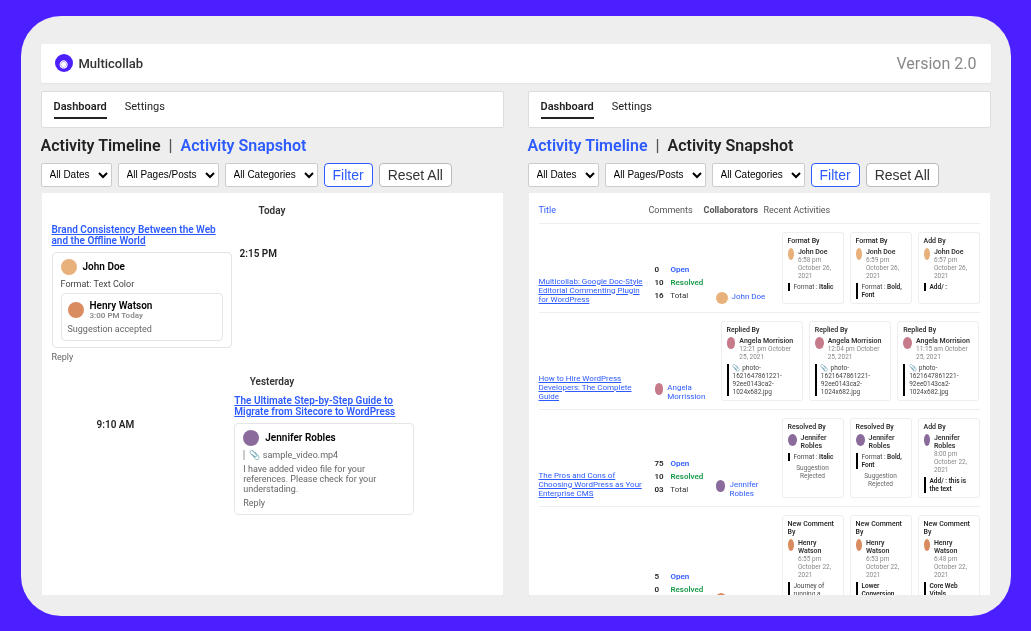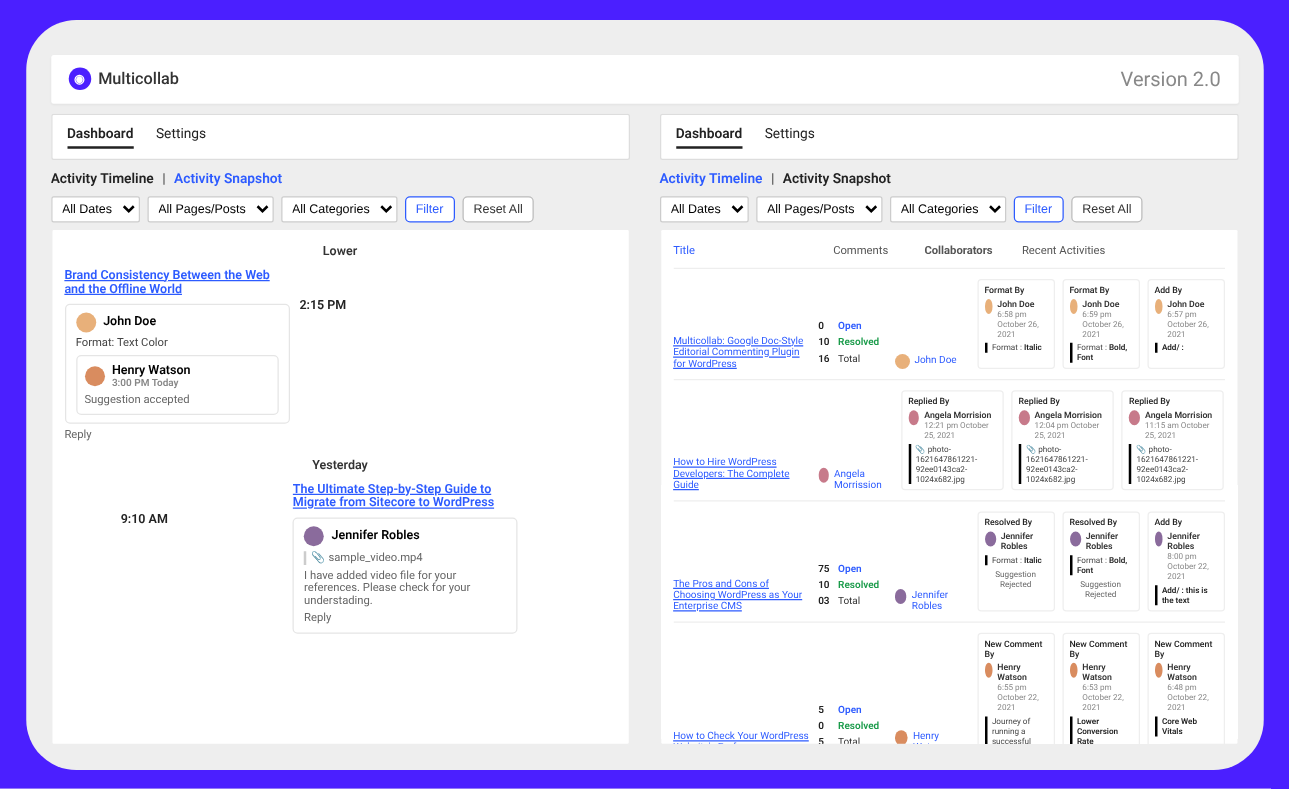--- a/index.html
+++ b/index.html
@@ -8,27 +8,27 @@
 .inner { width: 990px; height: 600px; background: #eeeeee; border-radius: 40px; padding: 28px 20px 20px 20px; display: flex; flex-direction: column; position: relative; }
 .topbar { background: #fff; border-radius: 2px; display: flex; align-items: center; justify-content: space-between; padding: 10px 14px; box-shadow: 0 1px 2px rgba(0,0,0,0.05); margin-bottom: 8px; }
 .brand { display: flex; align-items: center; gap: 6px; font-size: 13px; color: #333; font-weight: 500; }
 .logo { width: 18px; height: 18px; background: #4b1fff; border-radius: 50%; display: flex; align-items: center; justify-content: center; color: #fff; font-size: 10px; font-weight: bold; }
 .version { color: #888; font-size: 16px; }
 .panels { display: flex; gap: 24px; flex: 1; overflow: hidden; }
 .panel { flex: 1; display: flex; flex-direction: column; }
 .tabs { background: #fff; border: 1px solid #ddd; border-radius: 2px; display: flex; gap: 18px; padding: 8px 12px; font-size: 11px; margin-bottom: 8px; }
 .tab { cursor: pointer; padding-bottom: 4px; color: #222; border-bottom: 2px solid transparent; }
 .tab.active { border-bottom-color: #222; font-weight: 600; }
-.subnav { font-size: 11px; font-weight: 600; margin-bottom: 8px; color: #222; }
+.subnav { font-size: 16px; font-weight: 600; margin-bottom: 8px; color: #222; }
 .subnav a { color: #2d5bff; text-decoration: none; font-weight: 600; }
 .subnav .sep { color: #555; margin: 0 4px; }
 .subnav .plain { color: #222; font-weight: 600; }
 .filters { display: flex; gap: 6px; margin-bottom: 5px; }
 .select { font-size: 10px; border: 1px solid #ccc; border-radius: 2px; padding: 3px 4px; background: #fff; min-width: 60px; }
-.btn { font-size: 10px; border: 1px solid #2d5bff; background: #fff; color: #2d5bff; border-radius: 4px; padding: 3px 8px; cursor: pointer; }
+.btn { font-size: 14px; border: 1px solid #2d5bff; background: #fff; color: #2d5bff; border-radius: 4px; padding: 3px 8px; cursor: pointer; }
 .btn.gray { border-color: #bbb; color: #333; }
 .card { background: #fff; border-radius: 2px; border: 1px solid #eee; flex: 1; overflow: auto; padding: 8px 10px; }
 
 
 .la-title { text-align: center; font-size: 14px; font-weight: 600; margin: 6px 0 8px 0; }
 .day-label { text-align: center; font-size: 10px; font-weight: 600; color: #333; margin: 4px 0 8px 0; }
 .entry-row { display: flex; align-items: flex-start; gap: 8px; margin-bottom: 14px; }
 .entry-box { width: 180px; }
 .post-link { font-size: 10px; color: #2d5bff; font-weight: 600; text-decoration: underline; display: block; margin-bottom: 6px; }
 .time-col { font-size: 10px; color: #222; font-weight: 600; padding-top: 24px; }
@@ -37,21 +37,21 @@
 .avatar { width: 16px; height: 16px; border-radius: 50%; display: inline-block; }
 .avatar.sm { width: 12px; height: 12px; }
 .meta-line { font-size: 9px; color: #444; margin-bottom: 4px; }
 .nested { border: 1px solid #e5e5e5; border-radius: 4px; padding: 6px; margin-top: 4px; }
 .nested .ts { font-size: 8px; color: #888; }
 .muted { font-size: 9px; color: #666; }
 .reply-link { font-size: 9px; color: #666; margin-top: 4px; display: block; }
 .entry-row.right .entry-box { margin-left: 92px; }
 
 
-.snap-header { display: flex; font-size: 9px; color: #555; padding: 4px 0 8px 0; border-bottom: 1px solid #eee; gap: 18px; }
+.snap-header { display: flex; font-size: 9px; color: #555; padding: 4px 0 8px 0; border-bottom: 1px solid #eee; gap: 0; }
 .col-title { flex: 0 0 110px; color: #2d5bff; }
 .col-comments { flex: 0 0 55px; }
 .col-collab { flex: 0 0 60px; font-weight: bold; }
 .col-activities { flex: 1; }
 .snap-row { display: flex; gap: 6px; padding: 8px 0; border-bottom: 1px solid #eee; align-items: flex-end; }
 .row-title { flex: 0 0 110px; font-size: 8px; color: #2d5bff; text-decoration: underline; }
 .row-comments { flex: 0 0 55px; font-size: 8px; color: #333; }
 .row-comments div { margin-bottom: 4px; }
 .row-comments .open { color: #2d5bff; font-weight: 600; }
 .row-comments .resolved { color: #1a9b4a; font-weight: 600; }
@@ -93,21 +93,21 @@
         </div>
         <div class="filters">
           <select class="select"><option>All Dates</option></select>
           <select class="select" style="min-width:84px"><option>All Pages/Posts</option></select>
           <select class="select"><option>All Categories</option></select>
           <button class="btn">Filter</button>
           <button class="btn gray">Reset All</button>
         </div>
 
         <div class="card">
-          <div class="day-label">Lower</div>
+          <div class="day-label">Today</div>
 
           <div class="entry-row">
             <div class="entry-box">
               <a class="post-link">Brand Consistency Between the Web and the Offline World</a>
               <div class="entry-card">
                 <div class="user-line">
                   <span class="avatar" style="background:#e8b07a"></span>
                   <span>John Doe</span>
                 </div>
                 <div class="meta-line">Format: Text Color</div>

